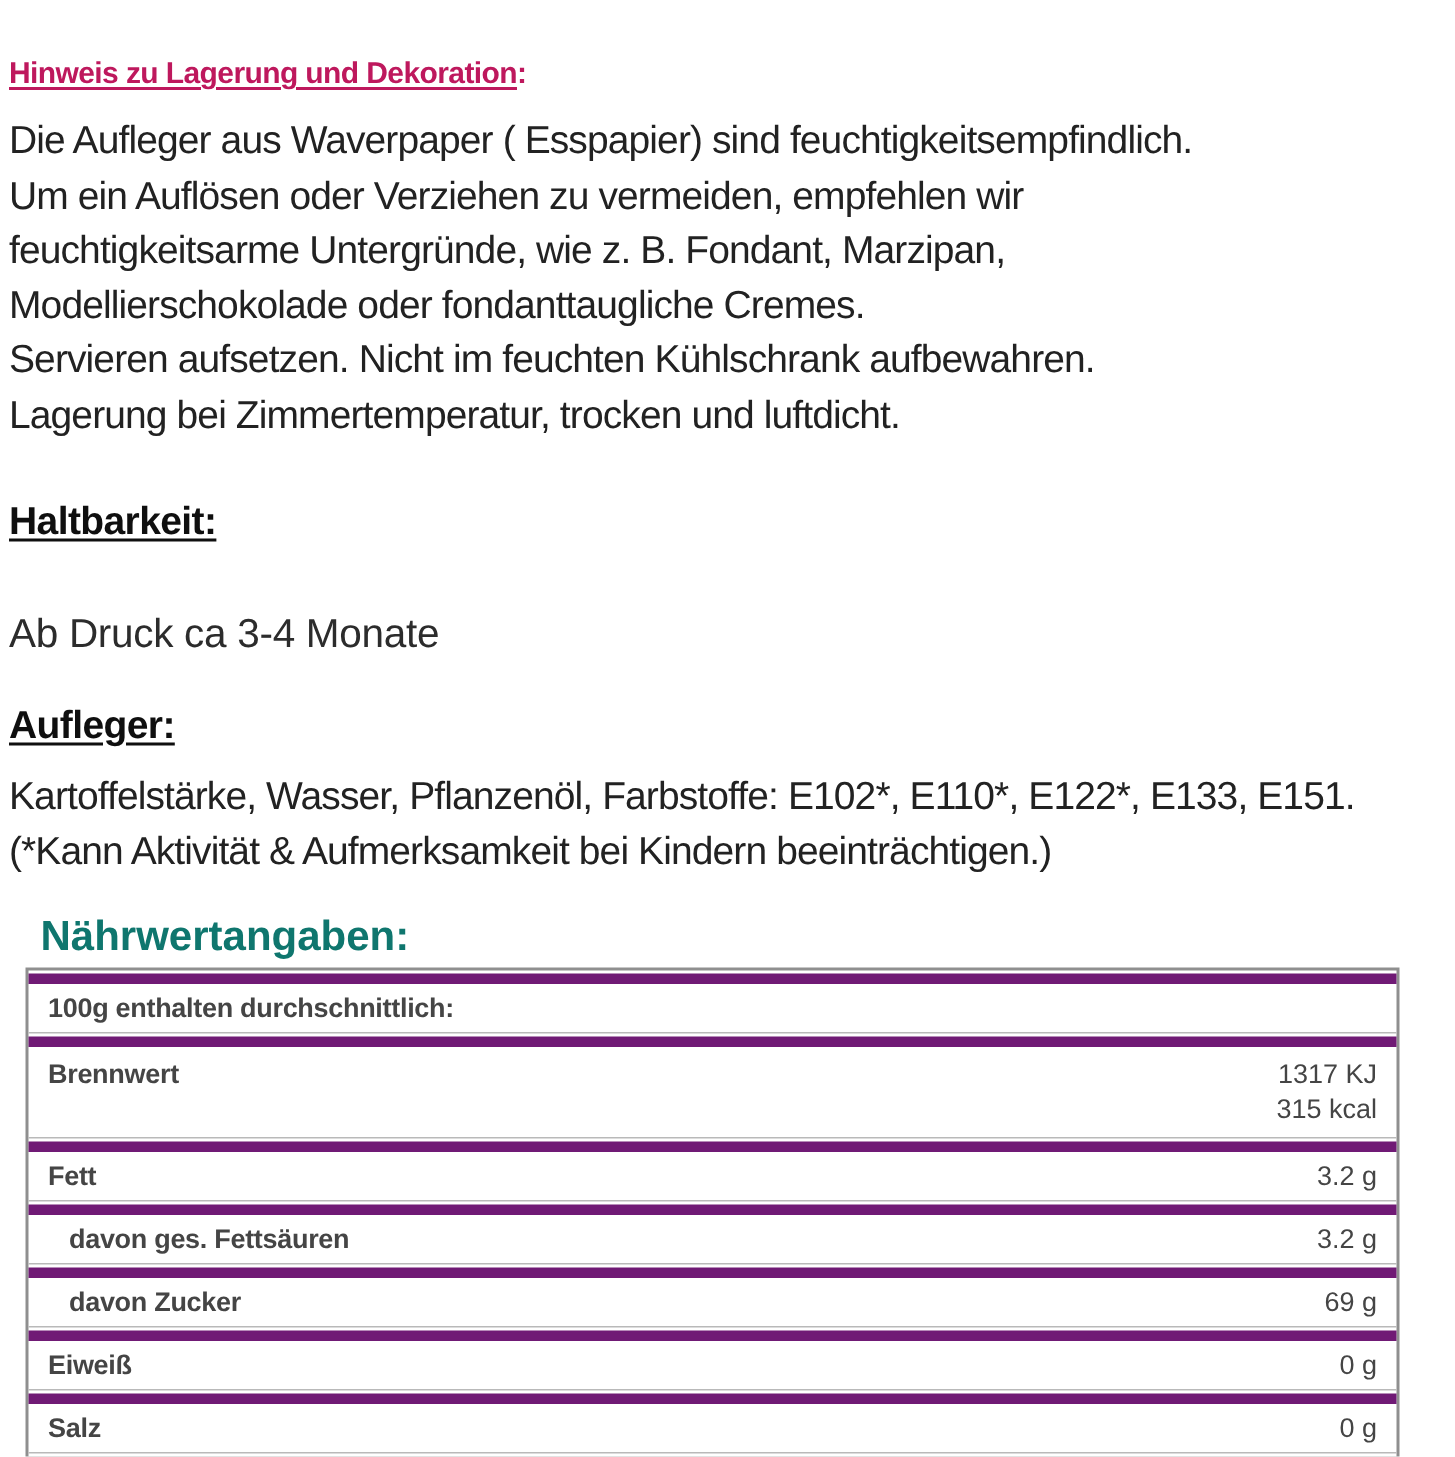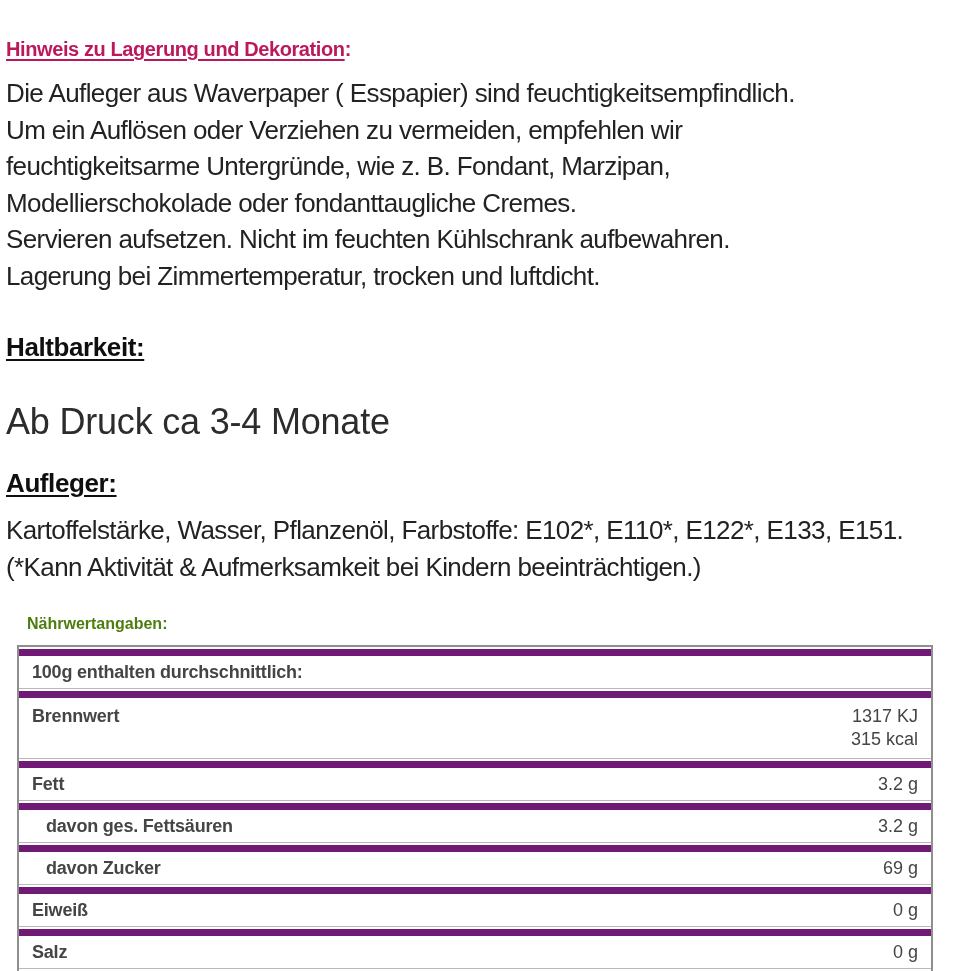--- a/index.html
+++ b/index.html
@@ -22,31 +22,31 @@
   }
   .u { text-decoration: underline; text-decoration-thickness: 2px; text-underline-offset: 3px; }
 
   
   .para .line {
     font-size: 26px; color: #222222; line-height: 36.5px; letter-spacing: -0.6px;
     white-space: nowrap;
   }
   .shelf-heading { margin-top: 38px; }
   .shelf-text {
-    margin-top: 45px; font-size: 36px; color: #2c2c2c;
+    margin-top: 45px; font-size: 27px; color: #2c2c2c;
     line-height: 30px; letter-spacing: -0.2px;
   }
   .zutaten-heading { margin-top: 31px; }
   .ingredients { margin-top: 14px; }
   .ingredients .line { line-height: 37px; }
 
   
   .nut-label {
     margin: 26px 0 9px 21px;
-    font-size: 16px; font-weight: bold; color: #4d7c0f; line-height: 24px;
+    font-size: 28px; font-weight: bold; color: #0f766e; line-height: 24px;
   }
   .nut-table {
     margin-left: 11px; width: 916px;
     border: 2px solid #8f8f8f; background: #ffffff;
     padding: 2px 0;
   }
   .nut-row {
     display: flex; align-items: flex-start; justify-content: space-between;
     border-top: 7px solid #701a75; border-bottom: 1px solid #b9b9b9;
     margin-bottom: 2px;

